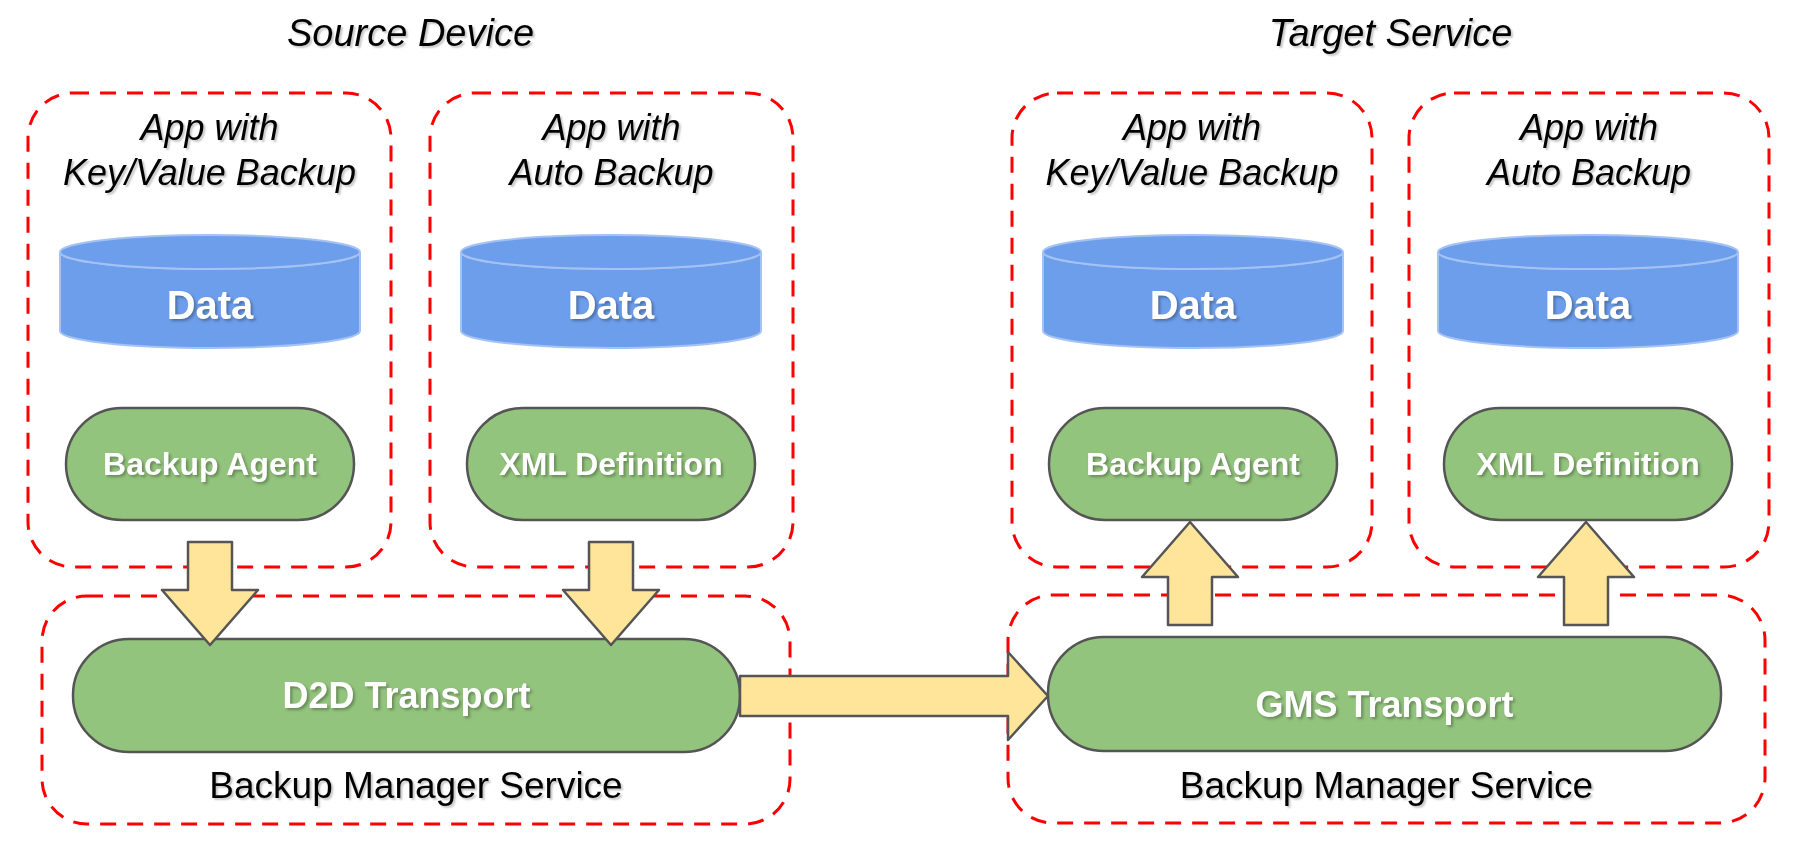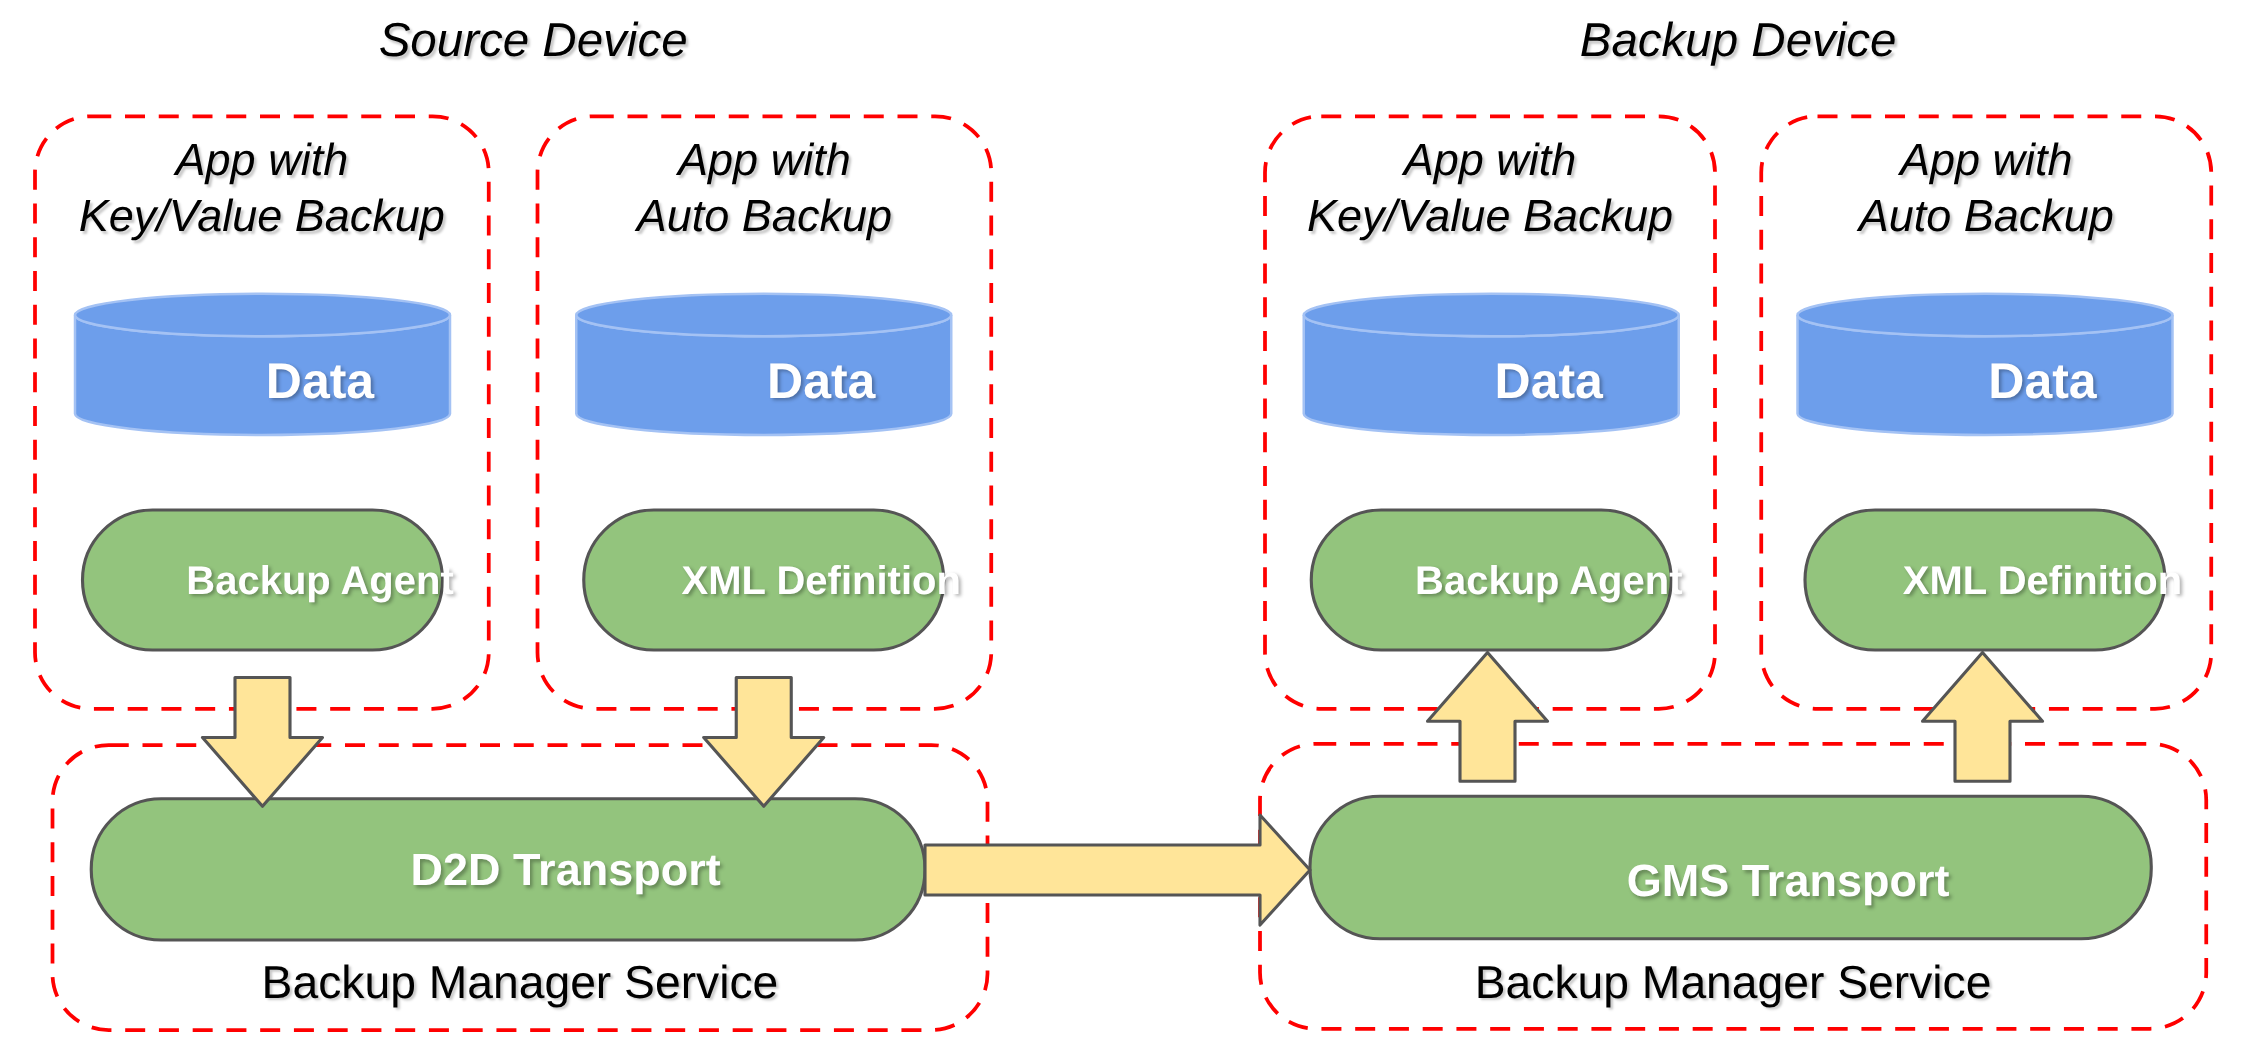--- a/index.html
+++ b/index.html
@@ -54,21 +54,20 @@
     line-height: 1.25;
     text-shadow: 2px 2px 2px rgba(0,0,0,0.22);
     white-space: normal;
     align-items: center;
   }
   .app-title .line { display: block; }
   .white-label {
     color: #ffffff;
     font-weight: bold;
     text-shadow: 2px 2px 3px rgba(0,0,0,0.3);
-    margin-left: 46px;
   }
   .data-label   { font-size: 40px; }
   .pill-label   { font-size: 32px; }
   .big-pill-label { font-size: 36px; }
   .manager-label {
     font-size: 37px;
     text-shadow: 2px 2px 2px rgba(0,0,0,0.22);
   }
 </style>
 </head>
@@ -111,21 +110,21 @@
     <rect class="pill" x="73" y="639" width="667" height="113" rx="56"></rect>
     <rect class="pill" x="1048" y="637" width="673" height="114" rx="56"></rect>
 
     <path class="arrow" d="M 188 542 H 232 V 590 H 258 L 210 645 L 162 590 H 188 Z"></path>
     <path class="arrow" d="M 589 542 H 633 V 590 H 659 L 611 645 L 563 590 H 589 Z"></path>
     <path class="arrow" d="M 1190 522 L 1238 577 H 1212 V 625 H 1168 V 577 H 1142 Z"></path>
     <path class="arrow" d="M 1586 522 L 1634 577 H 1608 V 625 H 1564 V 577 H 1538 Z"></path>
     <path class="arrow" d="M 740 676 H 1008 V 652 L 1048 696 L 1008 740 V 716 H 740 Z"></path>
   </svg>
 
-  <div class="txt device-title" style="left:44px; top:8px; width:765px; height:50px;">Source Device</div>
+  <div class="txt device-title" style="left:28px; top:8px; width:765px; height:50px;">Source Device</div>
 
   <div class="txt app-title" style="left:28px; top:104px; width:363px; height:92px;">
     <div>
       <span class="line">App with</span>
       <span class="line">Key/Value Backup</span>
     </div>
   </div>
   <div class="txt app-title" style="left:430px; top:104px; width:363px; height:92px;">
     <div>
       <span class="line">App with</span>
@@ -135,21 +134,21 @@
 
   <div class="txt white-label data-label" style="left:60px; top:281px; width:300px; height:48px;">Data</div>
   <div class="txt white-label data-label" style="left:461px; top:281px; width:300px; height:48px;">Data</div>
 
   <div class="txt white-label pill-label" style="left:66px; top:408px; width:288px; height:112px;">Backup Agent</div>
   <div class="txt white-label pill-label" style="left:467px; top:408px; width:288px; height:112px;">XML Definition</div>
 
   <div class="txt white-label big-pill-label" style="left:73px; top:639px; width:667px; height:113px;">D2D Transport</div>
   <div class="txt manager-label" style="left:42px; top:762px; width:748px; height:48px;">Backup Manager Service</div>
 
-  <div class="txt device-title" style="left:1012px; top:8px; width:757px; height:50px;">Backup Device</div>
+  <div class="txt device-title" style="left:1012px; top:8px; width:757px; height:50px;">Target Service</div>
 
   <div class="txt app-title" style="left:1012px; top:104px; width:360px; height:92px;">
     <div>
       <span class="line">App with</span>
       <span class="line">Key/Value Backup</span>
     </div>
   </div>
   <div class="txt app-title" style="left:1409px; top:104px; width:360px; height:92px;">
     <div>
       <span class="line">App with</span>

